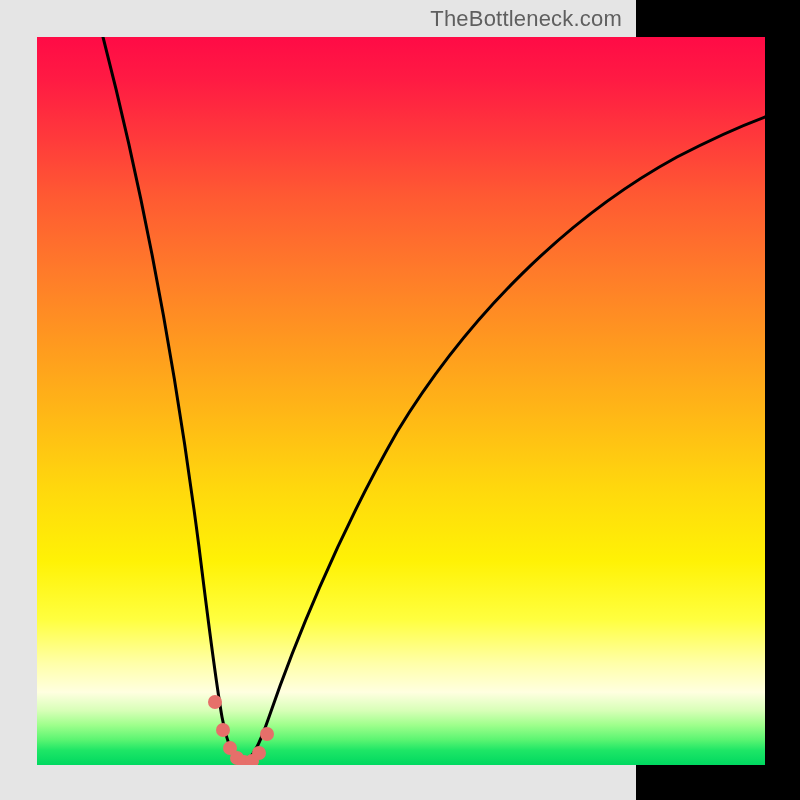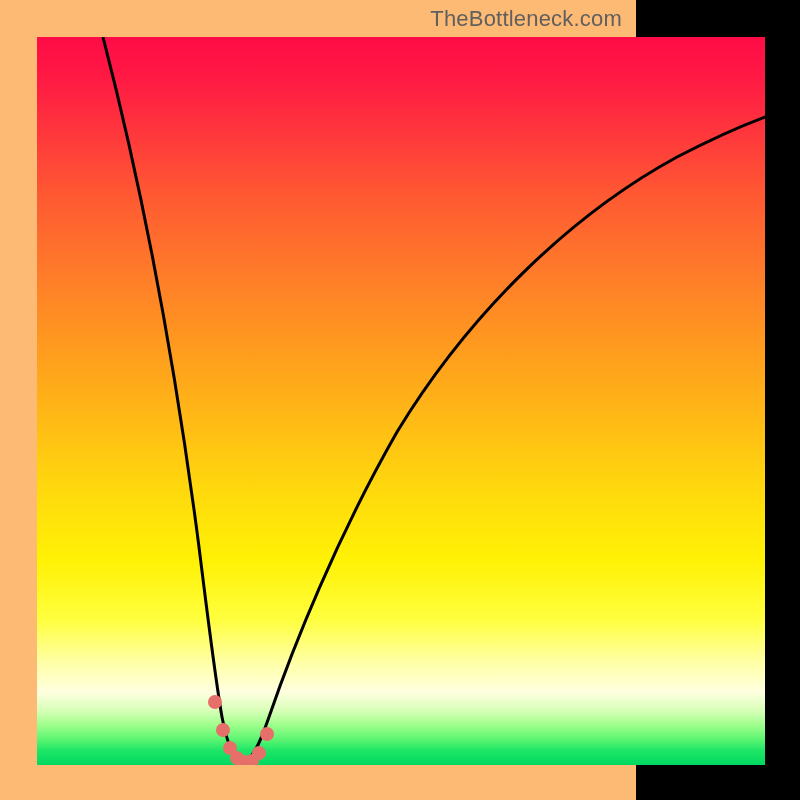--- a/index.html
+++ b/index.html
@@ -10,21 +10,21 @@
     background: #000;
     overflow: hidden;
     font-family: Arial, Helvetica, sans-serif;
   }
   .frame {
     position: absolute;
     left: 0;
     top: 0;
     width: 636px;
     height: 800px;
-    background: #fdba74;
+    background: #e5e5e5;
   }
   .plot-area {
     position: absolute;
     left: 37px;
     top: 37px;
     width: 728px;
     height: 728px;
     overflow: hidden;
   }
   .gradient {

